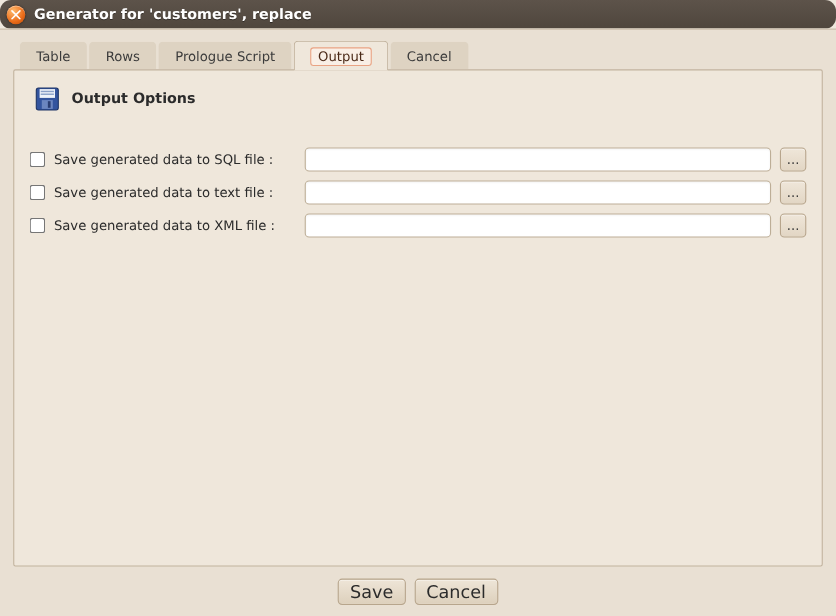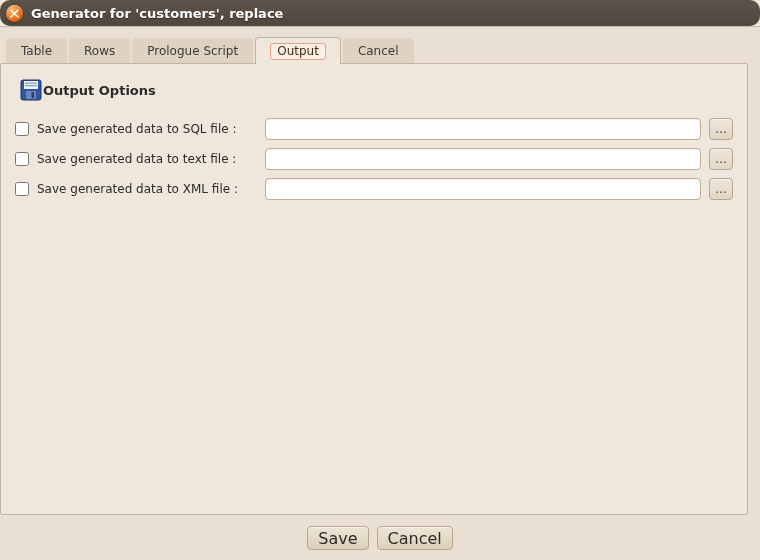--- a/index.html
+++ b/index.html
@@ -36,21 +36,21 @@
     color: #fff;
     font-weight: bold;
     font-size: 13px;
     text-shadow: 0 1px 0 rgba(0,0,0,.4);
   }
 
   
   .window-body {
     position: relative;
     height: calc(100% - 26px);
-    padding: 10px 12px 10px 0;
+    padding: 10px 12px 10px 12px;
     background: #e9e0d3;
     border-top: 1px solid #c9bba8;
   }
 
   
   .tabstrip {
     display: flex;
     align-items: flex-end;
     padding-left: 6px;
     height: 26px;
@@ -90,22 +90,22 @@
     background: #efe7db;
     padding: 14px 14px 14px 14px;
     height: 452px;
     position: relative;
   }
 
   
   .section-header {
     display: flex;
     align-items: center;
-    gap: 0;
-    margin: 0 0 16px 4px;
+    gap: 10px;
+    margin: 0 0 32px 4px;
   }
   .section-header .icon {
     width: 24px; height: 24px;
   }
   .section-header .section-title {
     font-weight: bold;
     font-size: 13px;
     color: #2b2b2b;
   }
 

